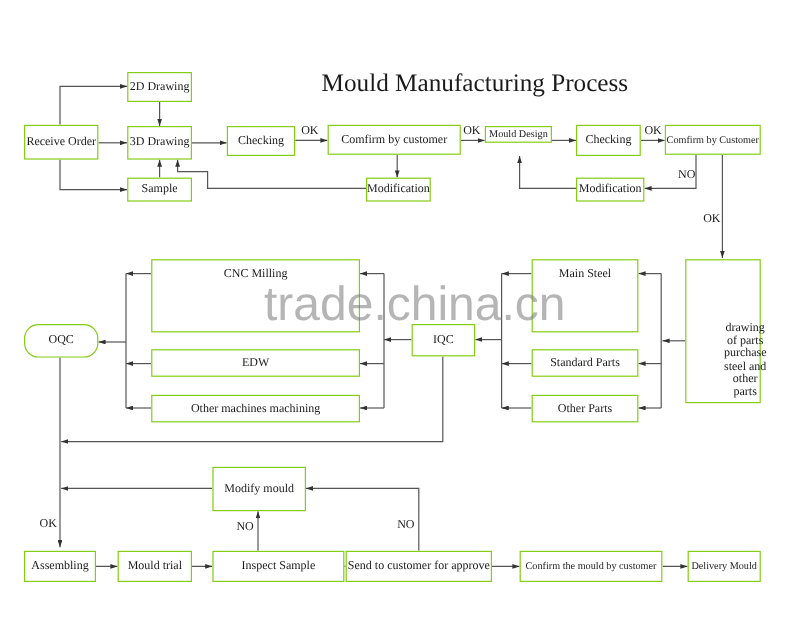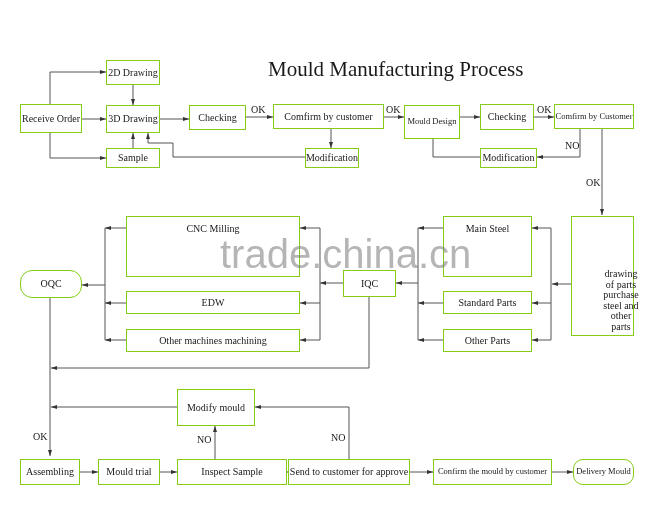--- a/index.html
+++ b/index.html
@@ -86,21 +86,21 @@
 
 <div class="box" style="left:20px;top:104px;width:62px;height:29px;">Receive Order</div>
 <div class="box" style="left:106px;top:60px;width:54px;height:25px;">2D Drawing</div>
 <div class="box" style="left:106px;top:105px;width:54px;height:28px;">3D Drawing</div>
 <div class="box" style="left:106px;top:148px;width:54px;height:20px;">Sample</div>
 <div class="box" style="left:189px;top:105px;width:57px;height:25px;">Checking</div>
 <div class="lbl" style="left:251px;top:104px;">OK</div>
 <div class="box" style="left:273px;top:104px;width:111px;height:25px;">Comfirm by customer</div>
 <div class="box" style="left:305px;top:148px;width:54px;height:20px;">Modification</div>
 <div class="lbl" style="left:386px;top:104px;">OK</div>
-<div class="box small" style="left:404px;top:105px;width:56px;height:34px;">Mould Design</div>
+<div class="box small" style="left:404px;top:105px;width:56px;height:14px;">Mould Design</div>
 <div class="box" style="left:480px;top:104px;width:54px;height:26px;">Checking</div>
 <div class="lbl" style="left:537px;top:104px;">OK</div>
 <div class="box small" style="left:554px;top:104px;width:80px;height:25px;">Comfirm by Customer</div>
 <div class="lbl" style="left:565px;top:140px;">NO</div>
 <div class="box" style="left:480px;top:148px;width:57px;height:20px;">Modification</div>
 <div class="lbl" style="left:586px;top:177px;">OK</div>
 
 <div class="box multi" style="left:571px;top:216px;width:63px;height:120px;padding-left:40px;">drawing of parts purchase steel and other parts</div>
 <div class="box top" style="left:443px;top:216px;width:89px;height:61px;">Main Steel</div>
 <div class="box" style="left:443px;top:291px;width:89px;height:23px;">Standard Parts</div>
@@ -113,15 +113,15 @@
 
 <div class="box" style="left:177px;top:389px;width:78px;height:37px;">Modify mould</div>
 <div class="lbl" style="left:33px;top:431px;">OK</div>
 <div class="lbl" style="left:197px;top:434px;">NO</div>
 <div class="lbl" style="left:331px;top:432px;">NO</div>
 <div class="box" style="left:20px;top:459px;width:60px;height:26px;">Assembling</div>
 <div class="box" style="left:98px;top:459px;width:62px;height:26px;">Mould trial</div>
 <div class="box" style="left:177px;top:459px;width:110px;height:26px;">Inspect Sample</div>
 <div class="box" style="left:288px;top:459px;width:122px;height:26px;">Send to customer for approve</div>
 <div class="box small" style="left:433px;top:459px;width:119px;height:26px;">Confirm the mould by customer</div>
-<div class="box small" style="left:573px;top:459px;width:61px;height:26px;border-radius:10px;">Delivery Mould</div>
+<div class="box small" style="left:573px;top:459px;width:61px;height:26px;">Delivery Mould</div>
 
 <div class="wm">trade.china.cn</div>
 
 </body></html>

